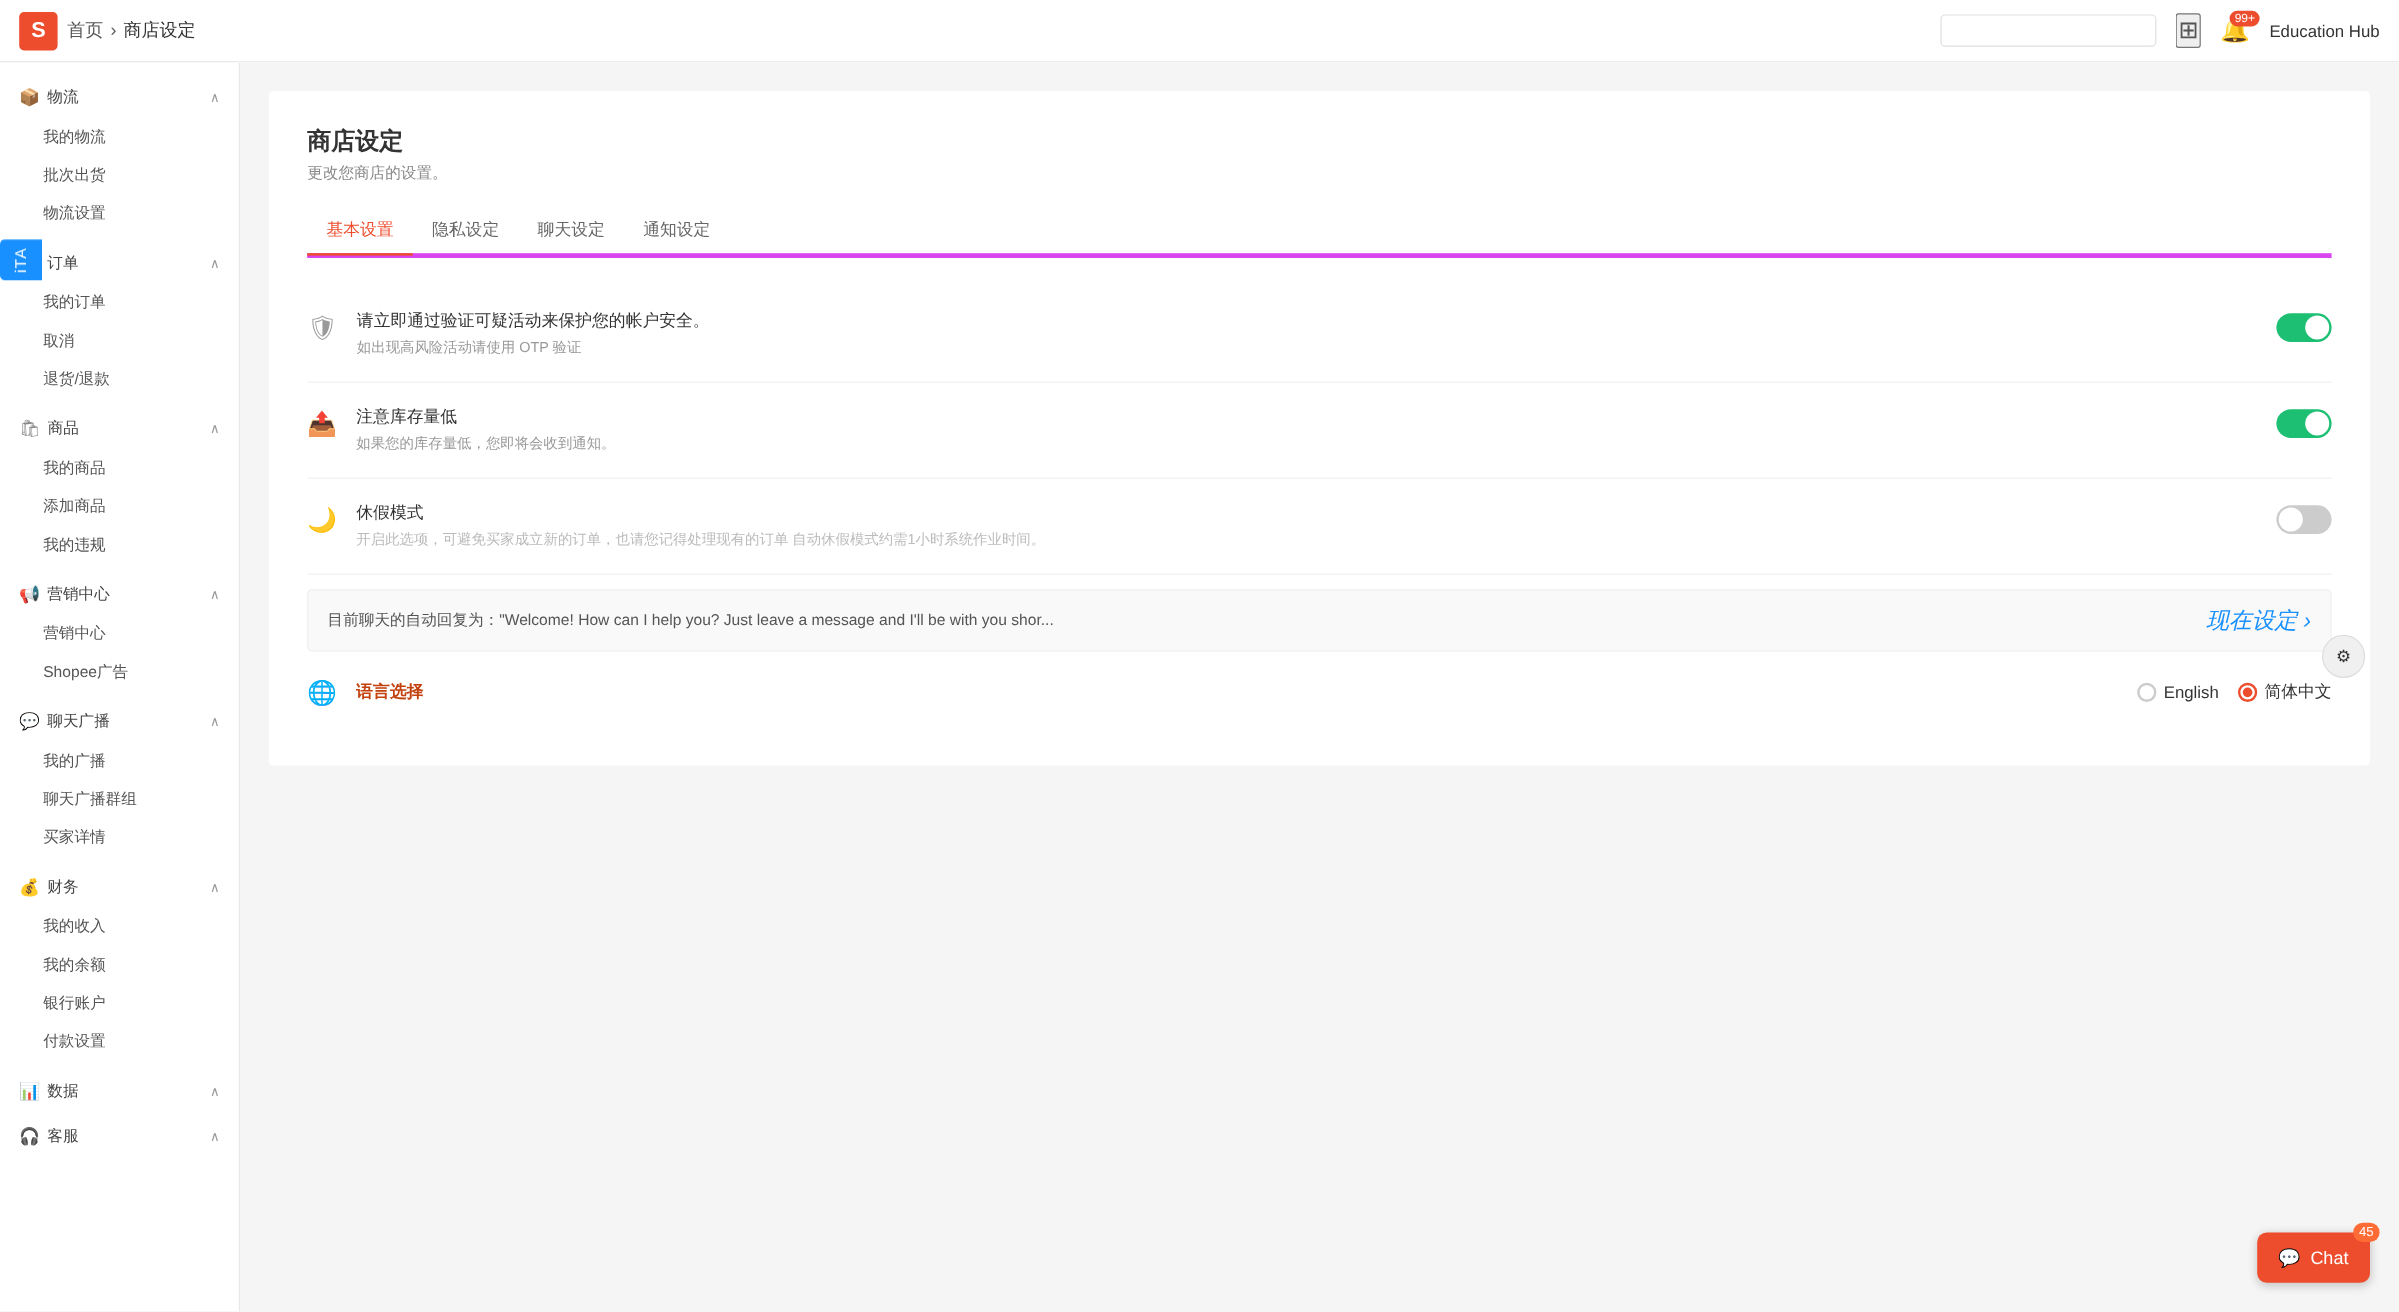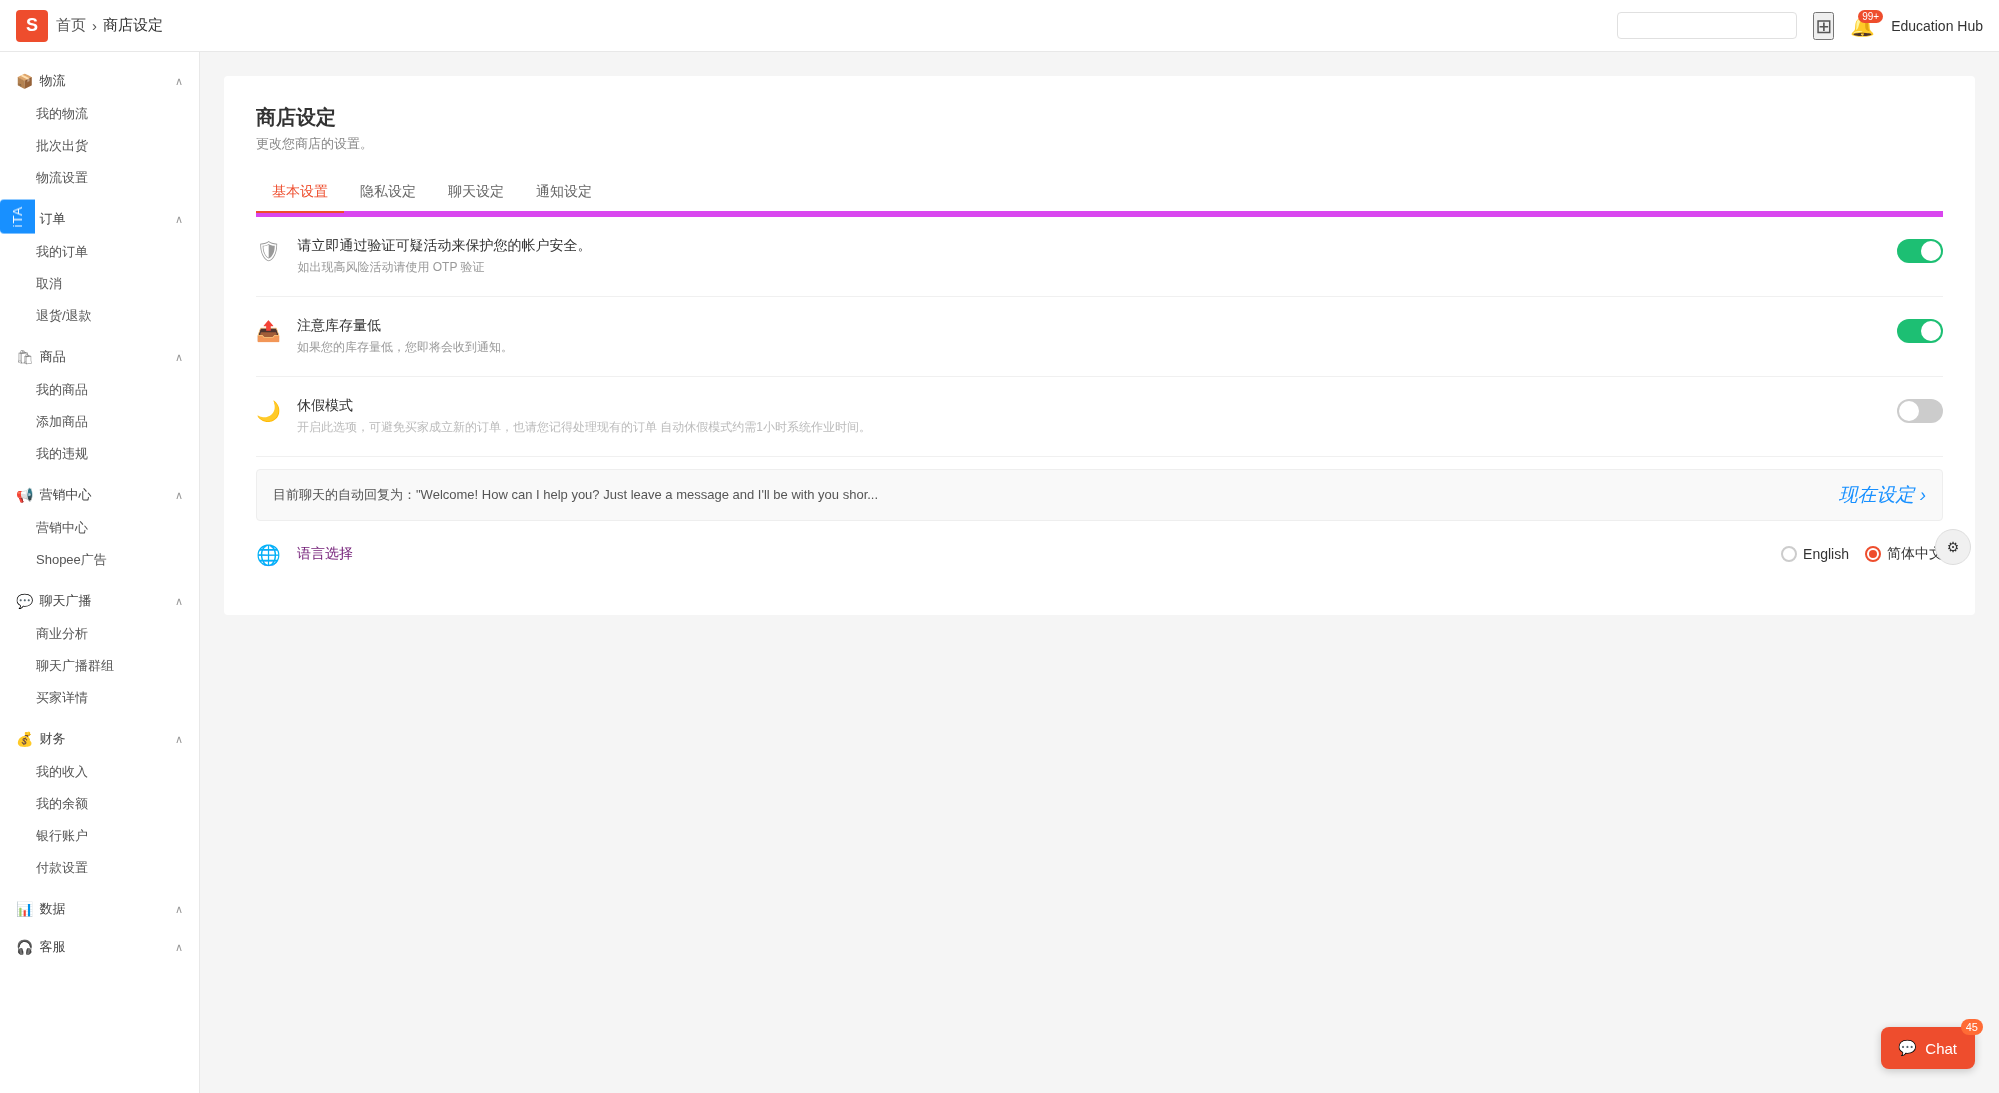--- a/index.html
+++ b/index.html
@@ -35,21 +35,21 @@
     .sidebar-items { padding: 0 0 4px 0; }
     .sidebar-item { padding: 7px 16px 7px 36px; cursor: pointer; color: #555; font-size: 13px; }
 
     
     .main { flex: 1; padding: 24px; min-height: calc(100vh - 52px); }
     .page-card { background: #fff; border-radius: 4px; padding: 28px 32px; }
     .page-title { font-size: 20px; font-weight: 600; color: #333; margin-bottom: 4px; }
     .page-subtitle { font-size: 13px; color: #888; margin-bottom: 20px; }
 
     
-    .tabs { display: flex; border-bottom: 6px solid #d946ef; }
+    .tabs { display: flex; border-bottom: 4px solid #d946ef; margin-bottom: 24px; }
     .tab { padding: 10px 16px; cursor: pointer; font-size: 14px; color: #666; border-bottom: 2px solid transparent; margin-bottom: -2px; }
     .tab.active { color: #ee4d2d; border-bottom: 2px solid #ee4d2d; font-weight: 500; }
 
     
     .setting-row { display: flex; align-items: flex-start; justify-content: space-between; padding: 20px 0; border-bottom: 1px solid #f0f0f0; }
     .setting-row:last-child { border-bottom: none; }
     .setting-left { display: flex; align-items: flex-start; gap: 16px; flex: 1; }
     .setting-icon { font-size: 20px; color: #999; margin-top: 2px; }
     .setting-text .setting-title { font-size: 14px; font-weight: 500; color: #333; margin-bottom: 4px; }
     .setting-text .setting-desc { font-size: 12px; color: #999; max-width: 600px; }
@@ -175,21 +175,21 @@
       </div>
       <div class="sidebar-section">
         <div class="sidebar-section-header">
           <span class="sidebar-section-title">
     <span class="sidebar-icon">💬</span>
     <span>聊天广播</span>
   </span>
   <span class="chevron">∧</span>
         </div>
         <div class="sidebar-items">
-          <div class="sidebar-item">商业分析</div>
+          <div class="sidebar-item">我的广播</div>
           <div class="sidebar-item">聊天广播群组</div>
           <div class="sidebar-item">买家详情</div>
         </div>
       </div>
       <div class="sidebar-section">
         <div class="sidebar-section-header">
           <span class="sidebar-section-title">
     <span class="sidebar-icon">💰</span>
     <span>财务</span>
   </span>
@@ -270,21 +270,21 @@
           <div class="auto-reply-row">
             <span class="auto-reply-text">目前聊天的自动回复为："Welcome! How can I help you? Just leave a message and I'll be with you shor...</span>
       <a class="auto-reply-link">现在设定 ›</a>
           </div>
         </div>
 
       <div class="lang-row">
         <div class="lang-left">
           <span class="setting-icon">🌐</span>
           <span class="setting-text">
-            <span style="font-size:14px;font-weight:400;color:#701a75">语言选择</span>
+            <span style="font-size:14px;font-weight:700;color:#c2410c">语言选择</span>
           </span>
         </div>
         <div class="lang-options">
 
         <div class="lang-option">
               <div class="radio-outer">
     
   </div>
   <span>English</span>
             </div>

